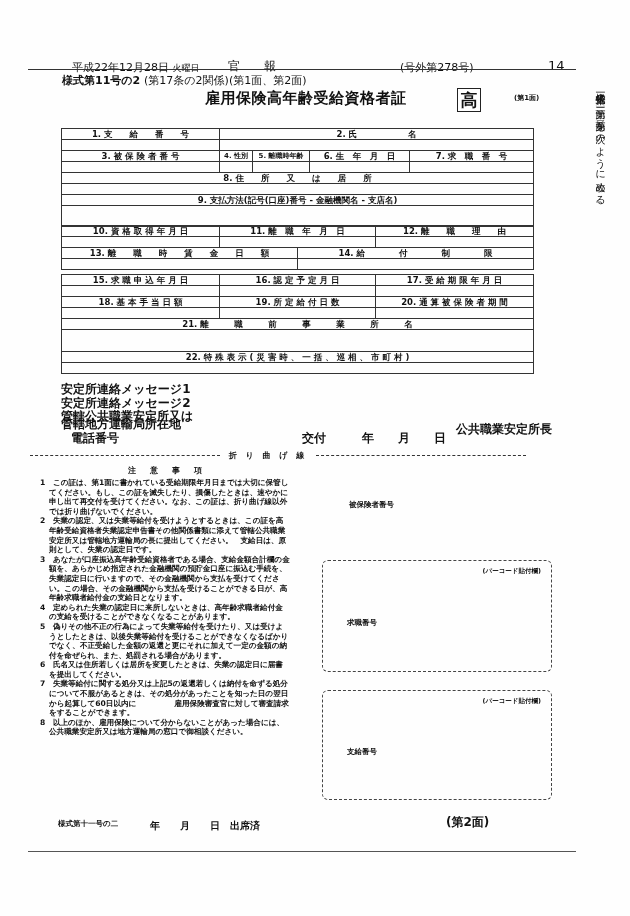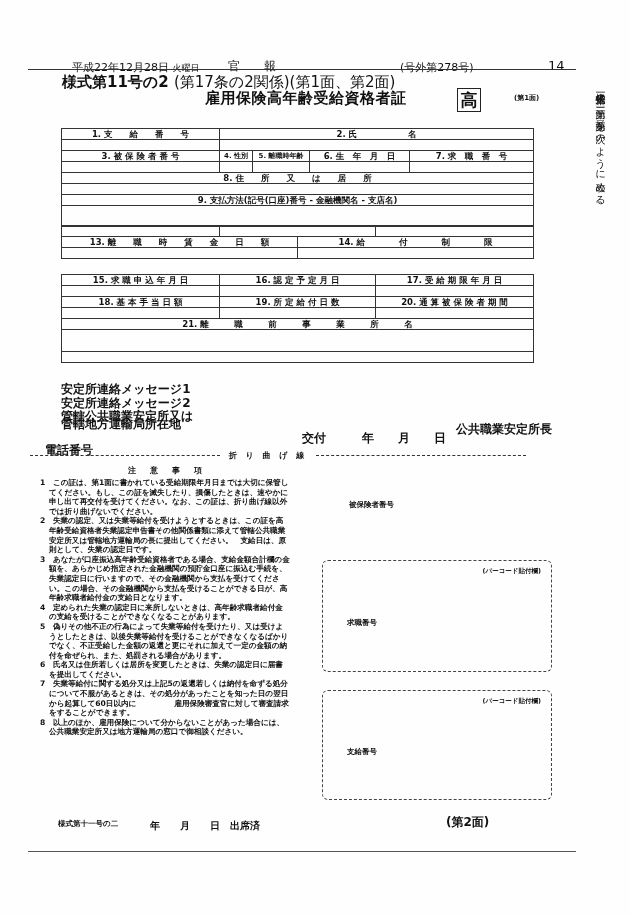--- a/index.html
+++ b/index.html
@@ -1,21 +1,21 @@
 <!DOCTYPE html>
 <html><head>
 <meta charset="utf-8">
 <style>
   html, body { margin:0; padding:0; }
   body { width:630px; height:916px; background:#fefefe; position:relative; overflow:hidden;
          font-family:"DejaVu Sans", sans-serif; color:#111; }
   .abs { position:absolute; }
   .hdr { top:60px; font-size:11px; white-space:nowrap;text-align:right; }
   .hdr-rule { left:28px; top:69px; width:548px; height:0; border-top:1.5px solid #333; }
-  .form-no { left:62px; top:73px; font-size:15px; font-weight:bold; white-space:nowrap; }
+  .form-no { left:62px; top:73px; font-size:11px; font-weight:bold; white-space:nowrap; }
   .form-no span.thin { font-weight:normal; }
   .title { left:205px; top:89px; font-size:15px; font-weight:bold; letter-spacing:0.5px; white-space:nowrap; }
   .taka { left:457px; top:88px; width:22px; height:22px; border:1.5px solid #222; font-size:17px;
           font-weight:bold; text-align:center; line-height:22px; }
   .men1 { left:514px; top:93px; font-size:7px; font-weight:bold; }
   .vert { left:595px; top:85px; writing-mode:vertical-rl; font-size:10px; line-height:11px; letter-spacing:0.5px; }
   table.grid { position:absolute; border-collapse:collapse; table-layout:fixed; }
   table.grid td { border:1px solid #333; padding:0; font-size:8.5px; font-weight:bold; text-align:center;
                   overflow:hidden; white-space:nowrap; }
   table.grid td.h { height:10px; line-height:10px; }
@@ -98,20 +98,25 @@
   </table>
 
 <table class="grid" style="left:61px;top:225px;width:472px;">
   <colgroup>
       <col style="width:158px">
       <col style="width:78px">
       <col style="width:78px">
       <col style="width:158px">
     </colgroup>
   <tbody>
+      <tr>
+    <td class="h">10. 資 格 取 得 年 月 日</td>
+    <td class="h" colspan="2">11. 離　職　年　月　日</td>
+    <td class="h">12. 離　　職　　理　　由</td>
+  </tr>
   <tr>
     <td class="h"></td>
     <td class="h" colspan="2"></td>
     <td class="h"></td>
   </tr>
   <tr>
     <td class="h" colspan="2">13. 離　　職　　時　　賃　　金　　日　　額</td>
     <td class="h" colspan="2">14. 給　　　　付　　　　制　　　　限</td>
   </tr>
   <tr>
@@ -148,30 +153,33 @@
     <td class="h"></td>
     <td class="h"></td>
   </tr>
   <tr>
         <td class="h" colspan="3">21. 離　　　職　　　前　　　事　　　業　　　所　　　名</td>
       </tr>
   <tr>
         <td colspan="3" style="height:21px"></td>
       </tr>
   <tr>
+        <td class="h" colspan="3">22. 特 殊 表 示 ( 災 害 時 、 一 括 、 巡 相 、 市 町 村 )</td>
+      </tr>
+  <tr>
         <td class="h" colspan="3"></td>
       </tr>
 </tbody>
   </table>
 
 <div class="abs note" style="left:61px;top:381px;">安定所連絡メッセージ1</div>
 <div class="abs note" style="left:61px;top:395px;">安定所連絡メッセージ2</div>
 <div class="abs note" style="left:61px;top:408px;">管轄公共職業安定所又は</div>
 <div class="abs note" style="left:61px;top:416px;">管轄地方運輸局所在地</div>
-<div class="abs note" style="left:45px;top:430px;margin-top:12px;">電話番号</div>
+<div class="abs note" style="left:71px;top:430px;">電話番号</div>
 <div class="abs note" style="left:302px;top:430px;">交付　　　年　　月　　日</div>
 <div class="abs note" style="left:456px;top:421px;">公共職業安定所長</div>
 
 <div class="abs fold">
   <span class="dash" style="width:190px"></span>
   <span style="letter-spacing:3px;margin:0 6px">折 り 曲 げ 線</span>
   <span class="dash" style="width:210px"></span>
 </div>
 
 <div class="abs notes-title">注意事項</div>

